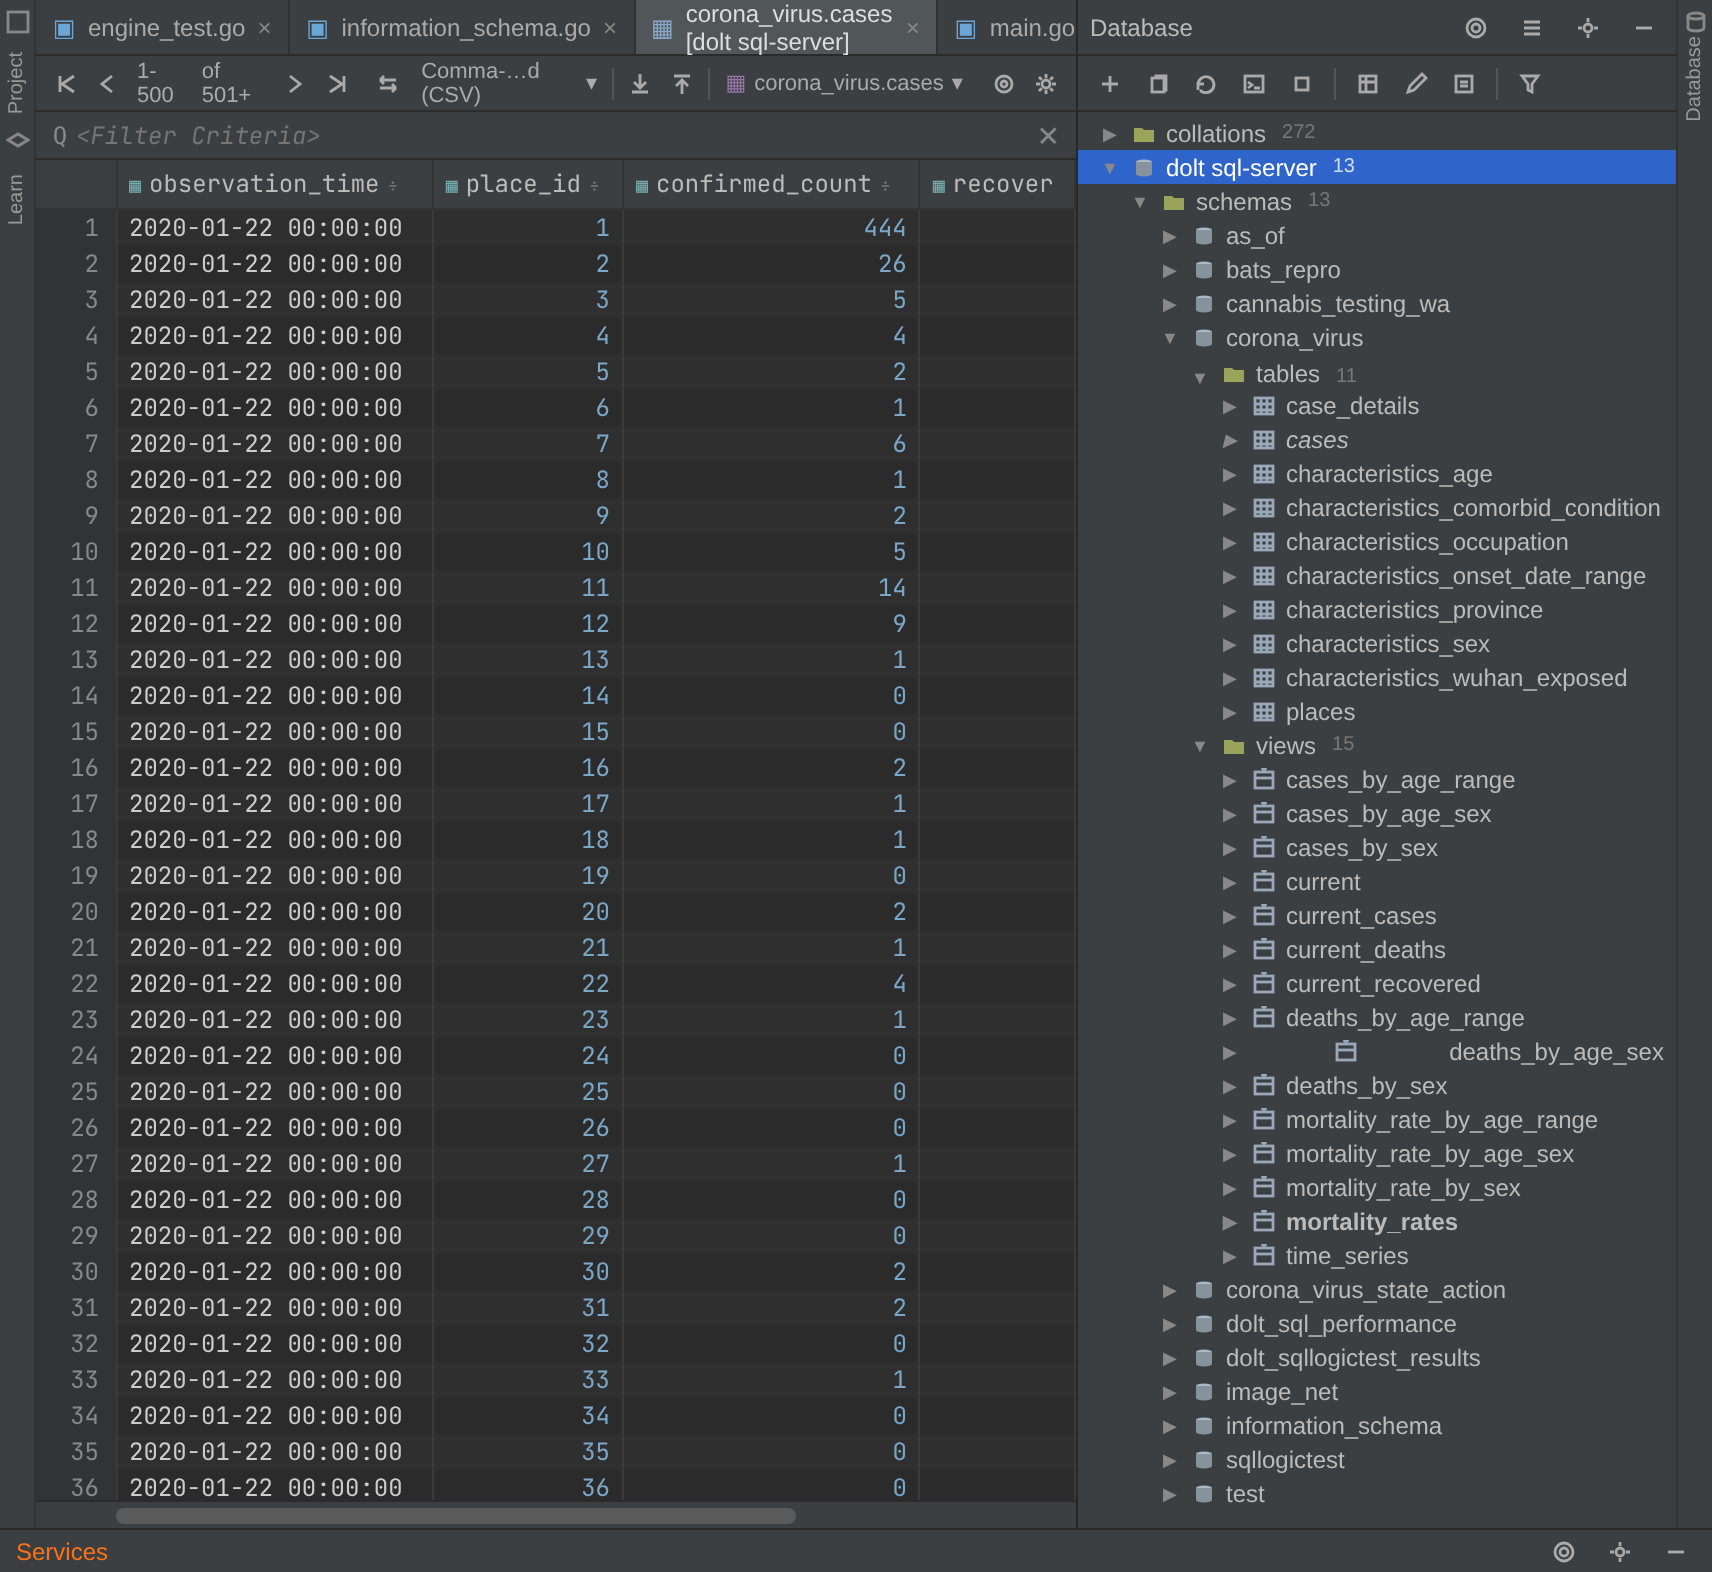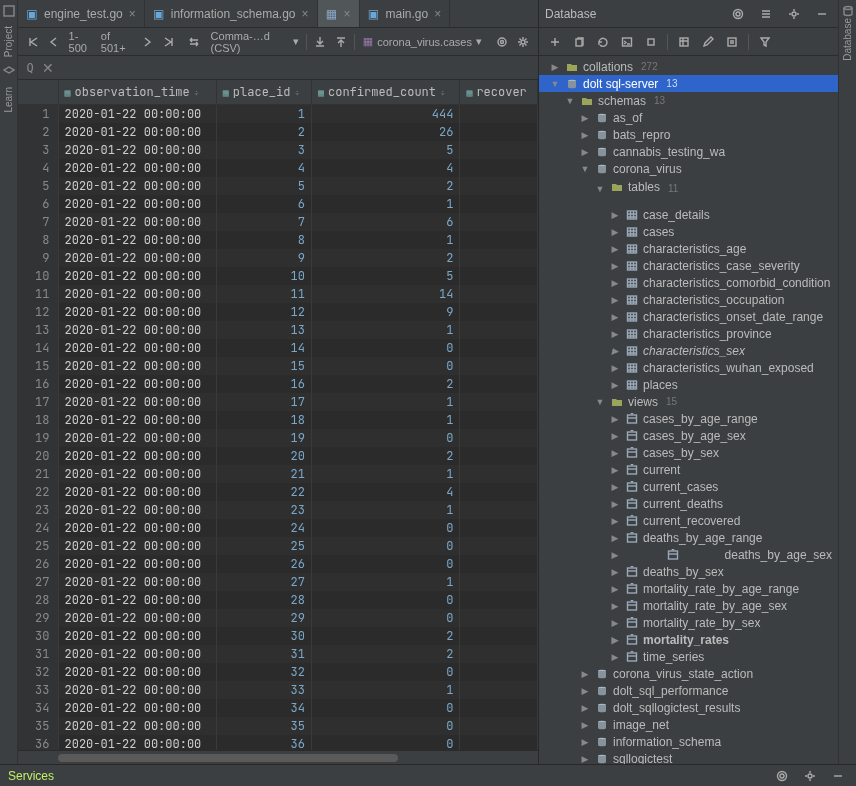--- a/index.html
+++ b/index.html
@@ -200,21 +200,21 @@
   .badge{ color:#777; font-size:10px; margin-left:4px;}
   
   .services{
     height:22px;
     background:#3c3f41;
     border-top:1px solid #282828;
     display:flex;
     align-items:center;
     padding:0 8px;
     gap:8px;
-    color:#bef264;
+    color:#f97316;
   }
   .services .sp{ flex:1;}
   svg{ stroke:currentColor; fill:none; stroke-width:1.4; }
 </style>
 </head>
 <body>
 
 <div class="top-area">
 
   <div class="left-gutter">
@@ -240,20 +240,21 @@
           <span>engine_test.go</span>
           <span class="close">×</span>
         </div>
         <div class="tab">
           <span class="file-icon icon-go">▣</span>
           <span>information_schema.go</span>
           <span class="close">×</span>
         </div>
         <div class="tab active">
           <span class="file-icon icon-table">▦</span>
+          <span>corona_virus.cases [dolt sql-server]</span>
           <span class="close">×</span>
         </div>
         <div class="tab">
           <span class="file-icon icon-go">▣</span>
           <span>main.go</span>
           <span class="close">×</span>
         </div>
       </div>
 
     <div class="toolbar">
@@ -316,20 +317,21 @@
       <span class="tool-btn">
           <svg width="12" height="12" viewBox="0 0 12 12">
             <circle cx="6" cy="6" r="2"></circle>
             <path d="M6 1 v2 M6 9 v2 M1 6 h2 M9 6 h2 M2.5 2.5 l1.4 1.4 M8.1 8.1 l1.4 1.4 M9.5 2.5 l-1.4 1.4 M3.9 8.1 l-1.4 1.4"></path>
           </svg>
         </span>
     </div>
 
     <div class="filter-row">
       <span class="q">Q</span>
+      <input type="text" placeholder="&lt;Filter Criteria&gt;" style="">
       <span class="clear">✕</span>
     </div>
 
     <div class="grid-wrap">
       <table class="data">
         <thead>
           <tr>
             <th class="rowhead"></th>
             <th><span class="col-icon">▦</span><span>observation_time</span><span class="sort">÷</span></th>
             <th><span class="col-icon">▦</span><span>place_id</span><span class="sort">÷</span></th>
@@ -753,31 +755,31 @@
         <div class="tree-row" style="padding-left: 55px; align-items: flex-end;">
           <span class="tw open"></span>
           <span class="ti folder">
             <svg width="12" height="12" viewBox="0 0 12 12">
               <path d="M1 3 h4 l1 1 h5 v6 h-10 z" fill="#9aa55b" stroke="none"></path>
             </svg>
           </span>
           <span>tables</span>
           <span class="badge">11</span>
         </div>
-        <div class="tree-row" style="padding-left: 70px; margin-top: 12px;">
+        <div class="tree-row" style="padding-left: 70px;">
           <span class="tw closed"></span>
           <span class="ti tbl">
             <svg width="12" height="12" viewBox="0 0 12 12">
               <rect x="1.5" y="2" width="9" height="8" fill="#3c3f41" stroke="#9aa8b8"></rect>
               <path d="M1.5 5 h9 M1.5 8 h9 M4.5 2 v8 M7.5 2 v8" stroke="#9aa8b8"></path>
             </svg>
           </span>
           <span>case_details</span>
         </div>
-        <div class="tree-row" style="padding-left: 70px;">
+        <div class="tree-row" style="padding-left: 70px; font-style: italic;">
           <span class="tw closed"></span>
           <span class="ti tbl">
             <svg width="12" height="12" viewBox="0 0 12 12">
               <rect x="1.5" y="2" width="9" height="8" fill="#3c3f41" stroke="#9aa8b8"></rect>
               <path d="M1.5 5 h9 M1.5 8 h9 M4.5 2 v8 M7.5 2 v8" stroke="#9aa8b8"></path>
             </svg>
           </span>
           <span>cases</span>
         </div>
         <div class="tree-row" style="padding-left: 70px;">
@@ -791,63 +793,53 @@
           <span>characteristics_age</span>
         </div>
         <div class="tree-row" style="padding-left: 70px;">
           <span class="tw closed"></span>
           <span class="ti tbl">
             <svg width="12" height="12" viewBox="0 0 12 12">
               <rect x="1.5" y="2" width="9" height="8" fill="#3c3f41" stroke="#9aa8b8"></rect>
               <path d="M1.5 5 h9 M1.5 8 h9 M4.5 2 v8 M7.5 2 v8" stroke="#9aa8b8"></path>
             </svg>
           </span>
-          <span>characteristics_case_severity</span>
+          <span>characteristics_comorbid_condition</span>
         </div>
         <div class="tree-row" style="padding-left: 70px;">
           <span class="tw closed"></span>
           <span class="ti tbl">
             <svg width="12" height="12" viewBox="0 0 12 12">
               <rect x="1.5" y="2" width="9" height="8" fill="#3c3f41" stroke="#9aa8b8"></rect>
               <path d="M1.5 5 h9 M1.5 8 h9 M4.5 2 v8 M7.5 2 v8" stroke="#9aa8b8"></path>
             </svg>
           </span>
-          <span>characteristics_comorbid_condition</span>
+          <span>characteristics_occupation</span>
         </div>
         <div class="tree-row" style="padding-left: 70px;">
           <span class="tw closed"></span>
           <span class="ti tbl">
             <svg width="12" height="12" viewBox="0 0 12 12">
               <rect x="1.5" y="2" width="9" height="8" fill="#3c3f41" stroke="#9aa8b8"></rect>
               <path d="M1.5 5 h9 M1.5 8 h9 M4.5 2 v8 M7.5 2 v8" stroke="#9aa8b8"></path>
             </svg>
           </span>
-          <span>characteristics_occupation</span>
+          <span>characteristics_onset_date_range</span>
         </div>
         <div class="tree-row" style="padding-left: 70px;">
           <span class="tw closed"></span>
           <span class="ti tbl">
             <svg width="12" height="12" viewBox="0 0 12 12">
               <rect x="1.5" y="2" width="9" height="8" fill="#3c3f41" stroke="#9aa8b8"></rect>
               <path d="M1.5 5 h9 M1.5 8 h9 M4.5 2 v8 M7.5 2 v8" stroke="#9aa8b8"></path>
             </svg>
           </span>
-          <span>characteristics_onset_date_range</span>
-        </div>
-        <div class="tree-row" style="padding-left: 70px;">
-          <span class="tw closed"></span>
-          <span class="ti tbl">
-            <svg width="12" height="12" viewBox="0 0 12 12">
-              <rect x="1.5" y="2" width="9" height="8" fill="#3c3f41" stroke="#9aa8b8"></rect>
-              <path d="M1.5 5 h9 M1.5 8 h9 M4.5 2 v8 M7.5 2 v8" stroke="#9aa8b8"></path>
-            </svg>
-          </span>
           <span>characteristics_province</span>
         </div>
-        <div class="tree-row" style="padding-left: 70px; font-style: italic;">
+        <div class="tree-row" style="padding-left: 70px;">
           <span class="tw closed"></span>
           <span class="ti tbl">
             <svg width="12" height="12" viewBox="0 0 12 12">
               <rect x="1.5" y="2" width="9" height="8" fill="#3c3f41" stroke="#9aa8b8"></rect>
               <path d="M1.5 5 h9 M1.5 8 h9 M4.5 2 v8 M7.5 2 v8" stroke="#9aa8b8"></path>
             </svg>
           </span>
           <span>characteristics_sex</span>
         </div>
         <div class="tree-row" style="padding-left: 70px;">

